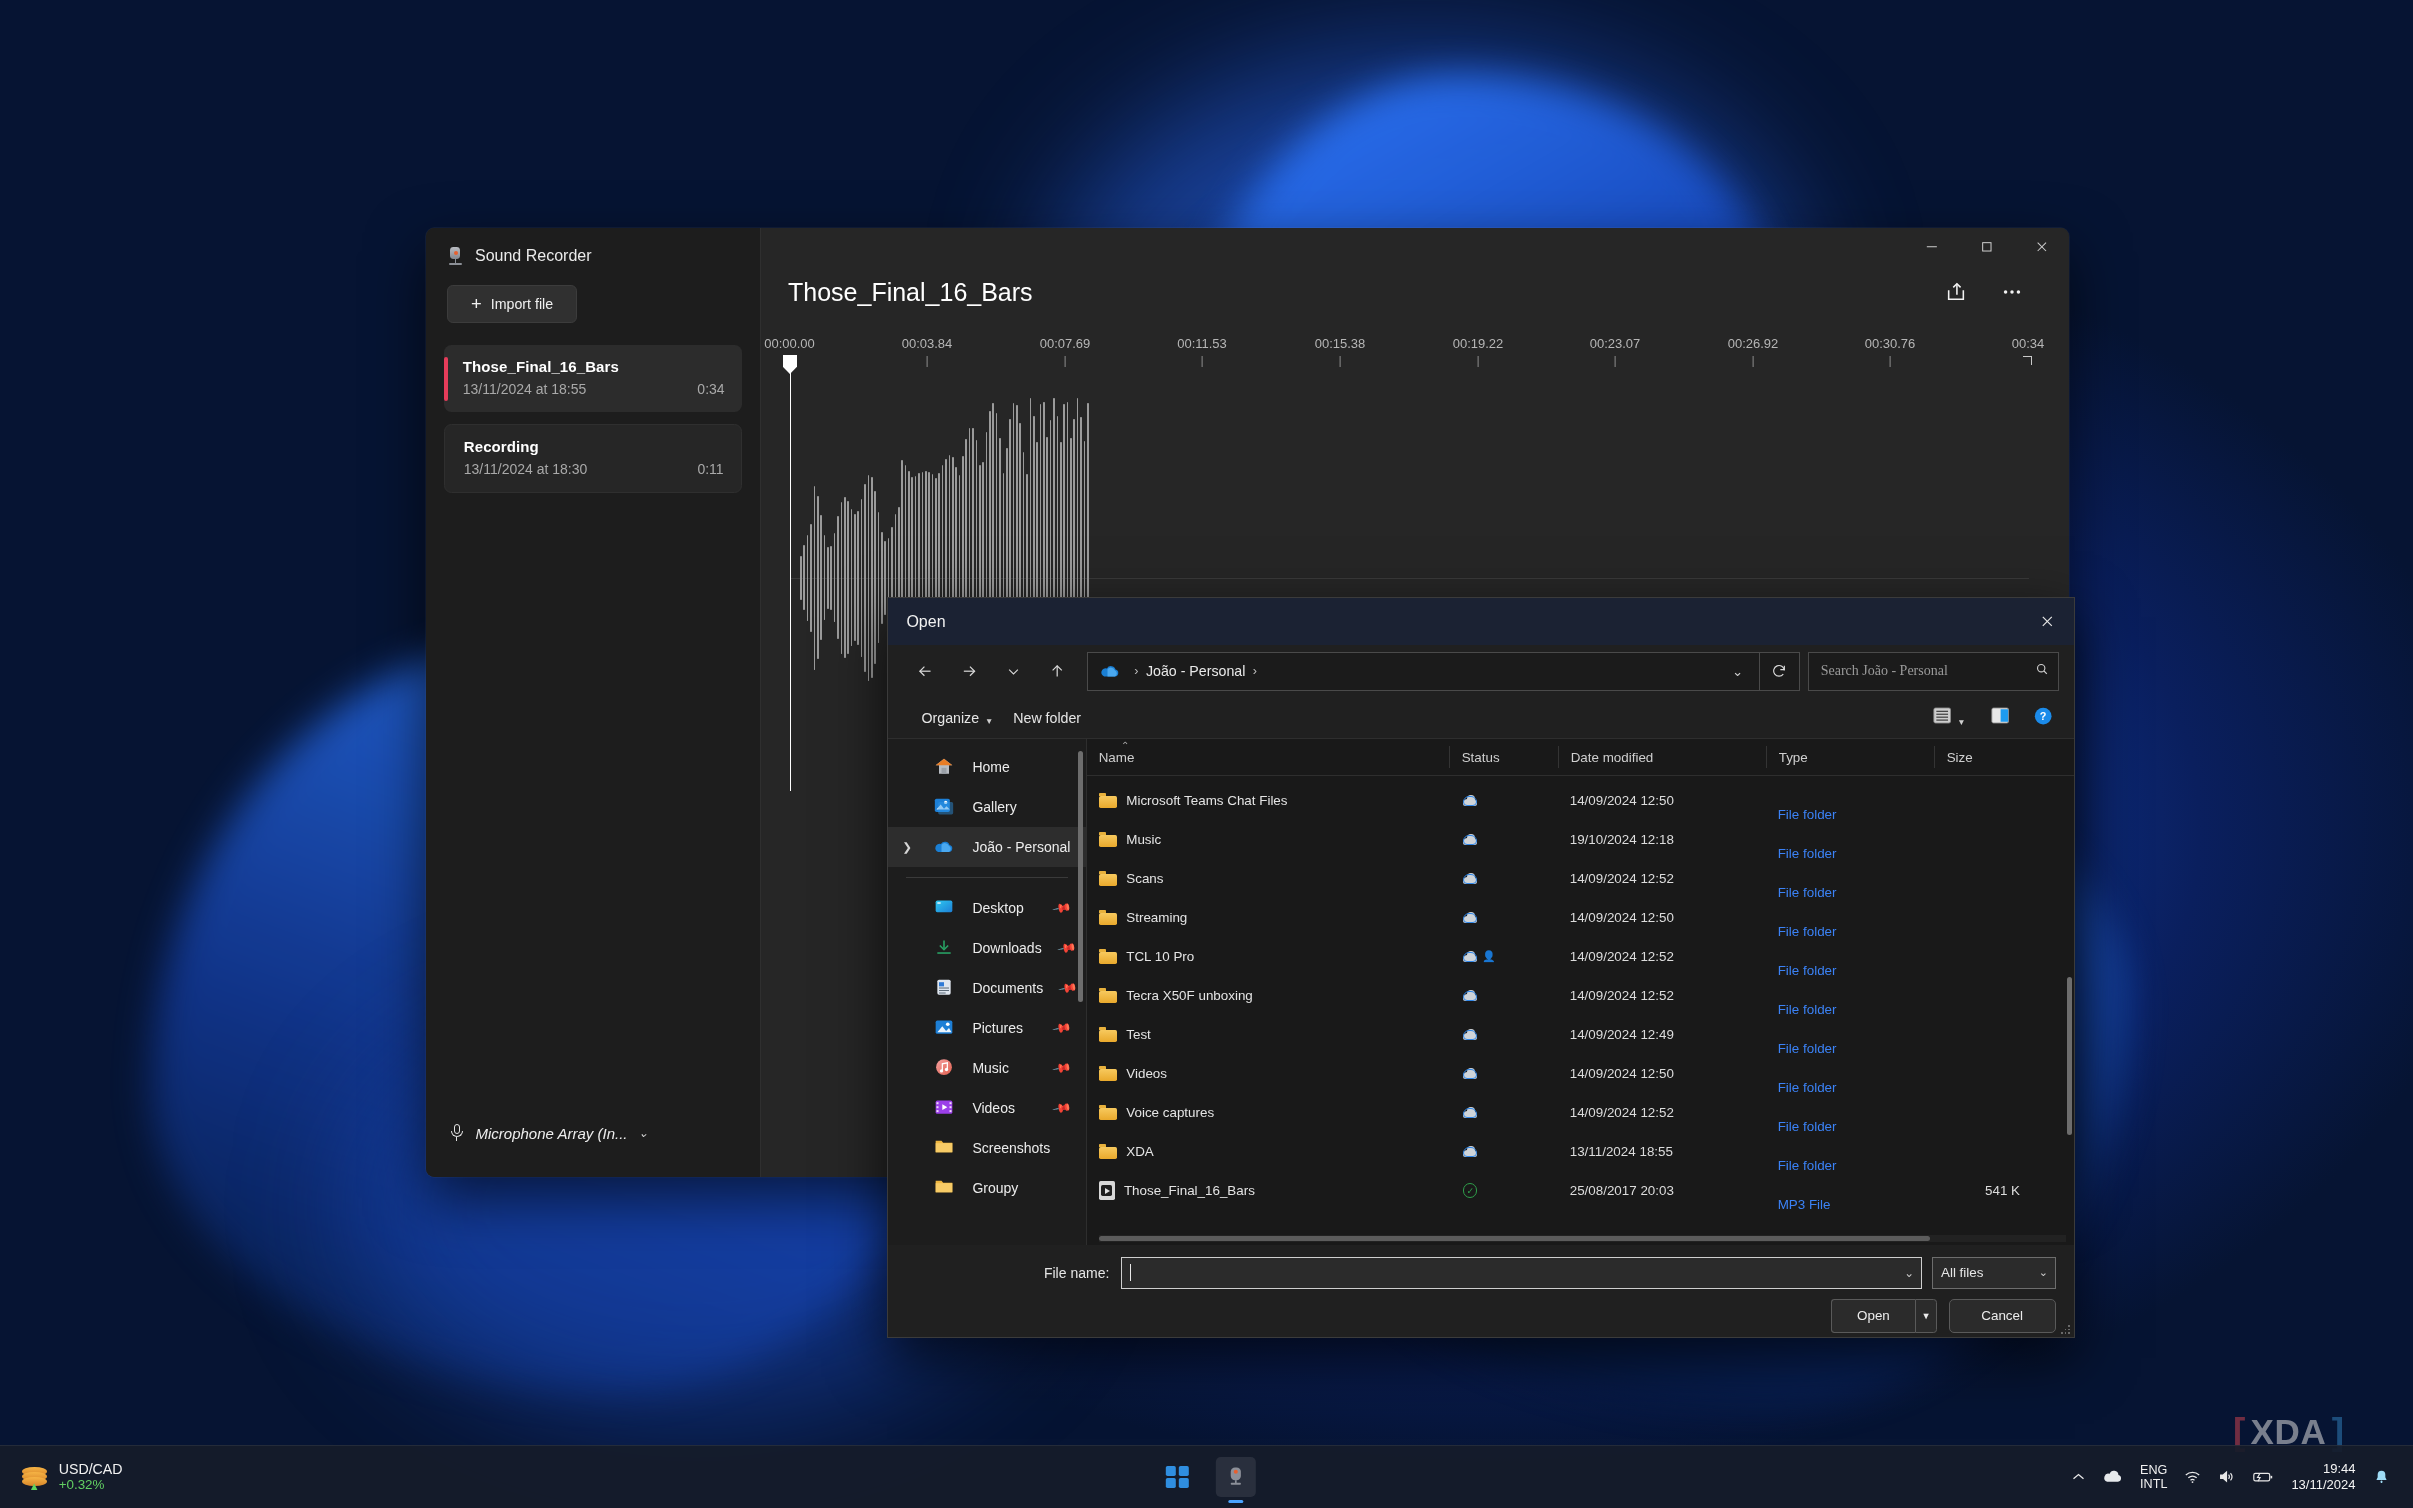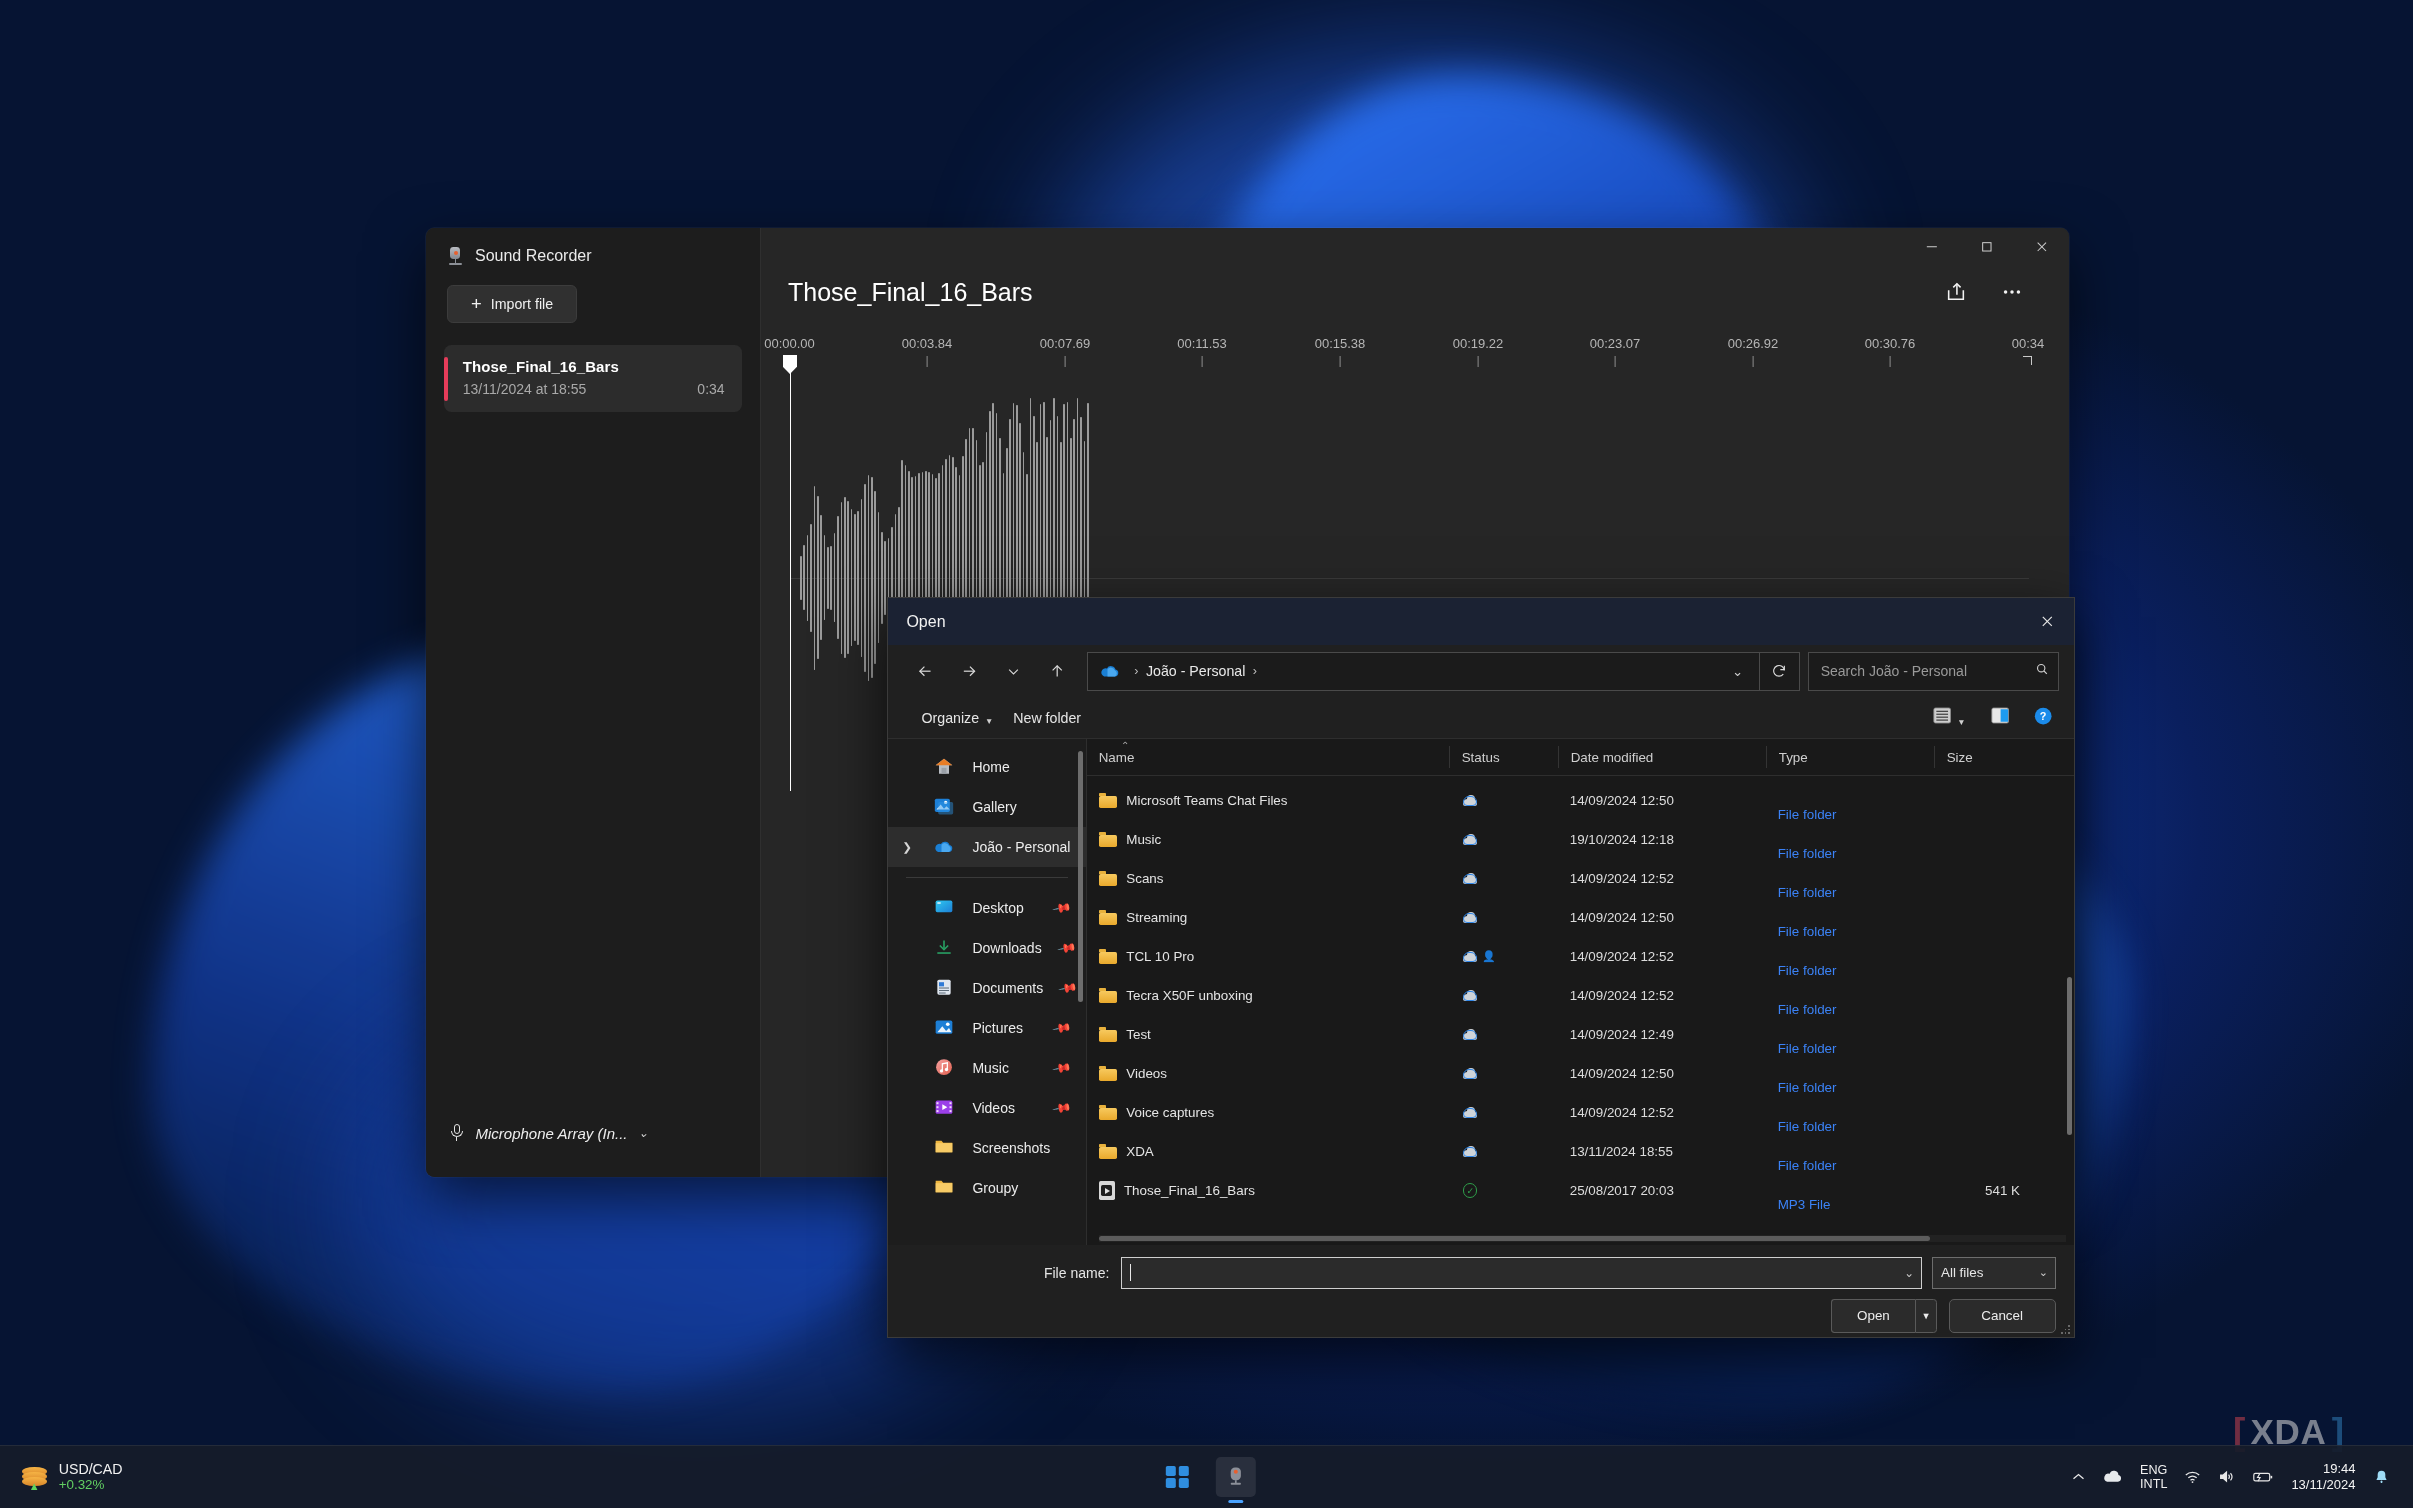--- a/index.html
+++ b/index.html
@@ -237,21 +237,21 @@
   #refresh-btn {
     width: 40px; height: 39px; border: 0.8px solid #4a4a4a; border-left: none;
     background: #1b1b1b; display: flex; align-items: center; justify-content: center;
     color: #dedede; cursor: pointer;
   }
   #searchbox {
     width: 251px; height: 39px; margin-left: 8.4px;
     border: 0.8px solid #4a4a4a; background: #1b1b1b;
     display: flex; align-items: center; padding: 0 8.4px 0 11.7px;
   }
-  #searchbox .ph { color: #9a9a9a; font-size: 14px; flex: 1; }
+  #searchbox .ph { color: #9a9a9a; font-size: 14px; flex: 1; font-family: Liberation Serif, serif; }
 
   #dlg-toolbar {
     height: 42px; display: flex; align-items: center;
     padding: 0 11.7px 0 23.5px; border-bottom: 0.8px solid #2e2e2e;
   }
   .tb-item { color: #e6e6e6; font-size: 14.2px; padding: 3.4px 10px; cursor: pointer; display:flex; align-items:flex-end; gap:5.9px; }
   .tb-right { margin-left: auto; display: flex; align-items: center; gap: 5px; }
   .caret-dn { font-size: 8.4px; color: #cfcfcf; }
 
   #dlg-body { flex: 1; display: flex; min-height: 0; }
@@ -430,20 +430,27 @@
         <span class="plus">+</span>
         <span>Import file</span>
       </div>
 
       <div class="rec-list" id="rec-list">
           <div class="rec-item selected">
             <div class="rec-name">Those_Final_16_Bars</div>
             <div class="rec-meta">
               <span class="rec-date">13/11/2024 at 18:55</span>
               <span class="rec-dur">0:34</span>
+            </div>
+          </div>
+          <div class="rec-item plain">
+            <div class="rec-name">Recording</div>
+            <div class="rec-meta">
+              <span class="rec-date">13/11/2024 at 18:30</span>
+              <span class="rec-dur">0:11</span>
             </div>
           </div>
         </div>
 
       <div class="mic-select">
         <span class="mic-glyph">
           <span class="cap"></span>
             <span class="arc"></span>
             <span class="stem"></span>
         </span>

